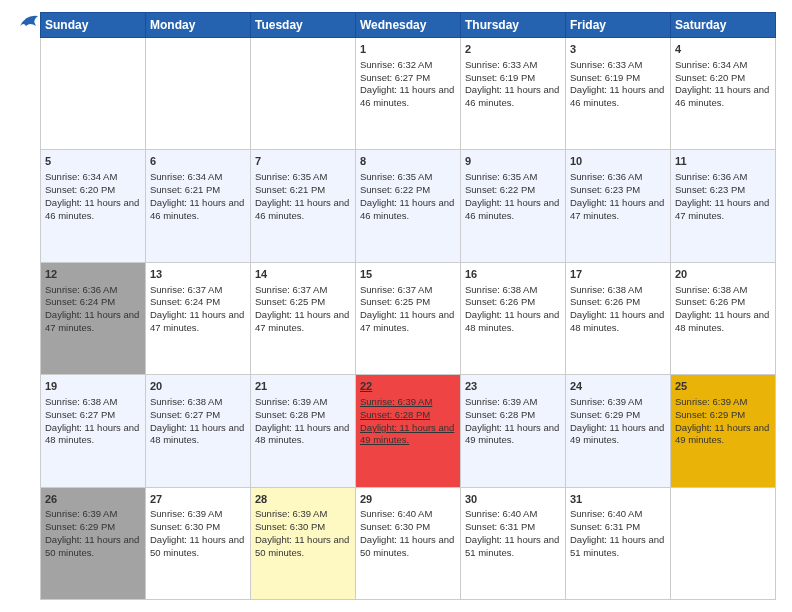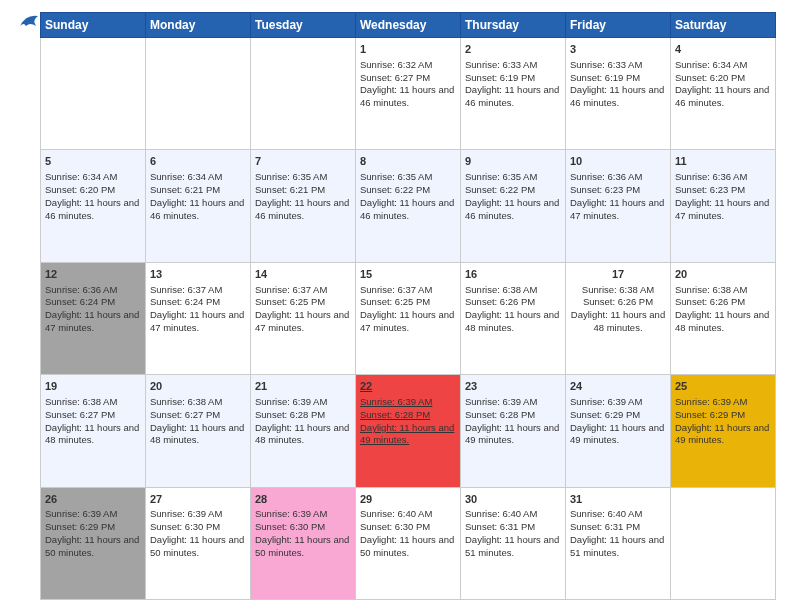--- a/index.html
+++ b/index.html
@@ -225,21 +225,21 @@
             <div>Sunrise: 6:37 AM</div>
             <div>Sunset: 6:25 PM</div>
             <div>Daylight: 11 hours and 47 minutes.</div>
           </td>
           <td style="background: rgb(255, 255, 255);">
             <span class="day-num">16</span>
             <div>Sunrise: 6:38 AM</div>
             <div>Sunset: 6:26 PM</div>
             <div>Daylight: 11 hours and 48 minutes.</div>
           </td>
-          <td style="background: rgb(255, 255, 255); text-align: center;">
+          <td style="background: rgb(255, 255, 255);">
             <span class="day-num">17</span>
             <div>Sunrise: 6:38 AM</div>
             <div>Sunset: 6:26 PM</div>
             <div>Daylight: 11 hours and 48 minutes.</div>
           </td>
           <td style="background: rgb(255, 255, 255);">
             <span class="day-num">20</span>
             <div>Sunrise: 6:38 AM</div>
             <div>Sunset: 6:26 PM</div>
             <div>Daylight: 11 hours and 48 minutes.</div>
@@ -295,21 +295,21 @@
             <div>Sunrise: 6:39 AM</div>
             <div>Sunset: 6:29 PM</div>
             <div>Daylight: 11 hours and 50 minutes.</div>
           </td>
           <td style="background: rgb(255, 255, 255);">
             <span class="day-num">27</span>
             <div>Sunrise: 6:39 AM</div>
             <div>Sunset: 6:30 PM</div>
             <div>Daylight: 11 hours and 50 minutes.</div>
           </td>
-          <td style="background: #f9a8d4; margin-top: 23px;">
+          <td style="background: #fef9c3; margin-top: 23px;">
             <span class="day-num">28</span>
             <div>Sunrise: 6:39 AM</div>
             <div>Sunset: 6:30 PM</div>
             <div>Daylight: 11 hours and 50 minutes.</div>
           </td>
           <td style="background: rgb(255, 255, 255);">
             <span class="day-num">29</span>
             <div>Sunrise: 6:40 AM</div>
             <div>Sunset: 6:30 PM</div>
             <div>Daylight: 11 hours and 50 minutes.</div>

